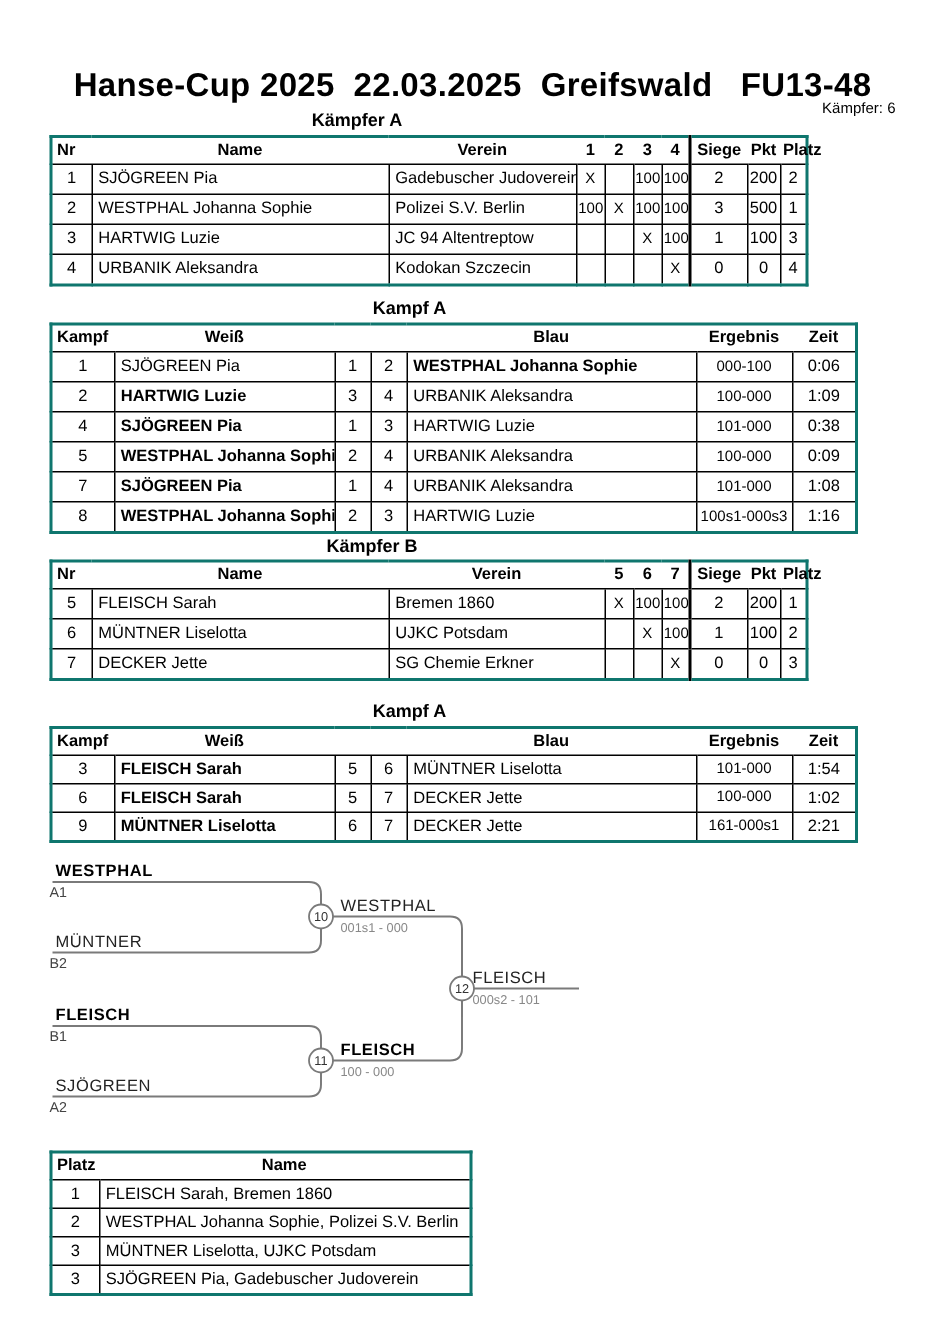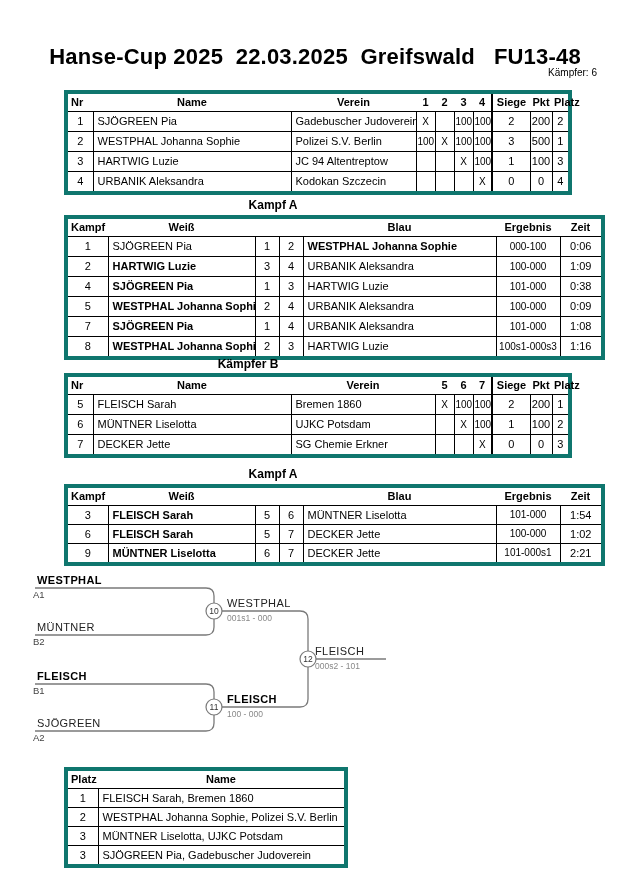--- a/index.html
+++ b/index.html
@@ -3,21 +3,21 @@
 <meta charset="utf-8">
 <style>
   html,body{margin:0;padding:0;background:#fff;}
   .page{position:relative;width:630px;height:891px;background:#fff;overflow:hidden;
         font-family:"Liberation Sans","DejaVu Sans",sans-serif;color:#000;}
   .title{position:absolute;top:44px;left:0;width:630px;text-align:center;
          font-size:22px;font-weight:bold;white-space:pre;letter-spacing:.2px;}
   .count{position:absolute;top:67px;left:430px;width:167px;text-align:right;font-size:10px;}
   .sec{position:absolute;width:200px;text-align:center;font-size:12px;font-weight:bold;}
   table.t{position:absolute;border-collapse:collapse;table-layout:fixed;
-          border:4px solid #0f766e;font-size:11px;margin-left:31px;}
+          border:2px solid #0f766e;font-size:11px;}
   table.t th{font-weight:bold;border:0;border-bottom:1px solid #000;padding:0 2px;
              height:17px;line-height:17px;white-space:nowrap;overflow:visible;}
   table.t td{border:1px solid #000;padding:0 4px;height:19px;line-height:19px;
              white-space:nowrap;overflow:hidden;}
   table.mt td{height:19px;line-height:19px;}
   table.mtb td{height:18px;line-height:18px;}
   table.res td{height:18px;line-height:18px;}
   .c{text-align:center;padding:0 1px !important;}
   .sm{font-size:10px;}
   .b{font-weight:bold;}
@@ -26,20 +26,21 @@
   svg text{font-family:"Liberation Sans","DejaVu Sans",sans-serif;}
 </style>
 </head>
 <body>
 
 <div class="page">
 
   <div class="title">Hanse-Cup 2025  22.03.2025  Greifswald   FU13-48</div>
   <div class="count">Kämpfer: 6</div>
 
+  <div class="sec" style="top:73px;left:138px;">Kämpfer A</div>
   <table class="t" style="left:33px;top:90px;width:504px;">
     <colgroup>
         <col style="width:27px">
         <col style="width:198px">
         <col style="width:125px">
         <col style="width:19px">
         <col style="width:19px">
         <col style="width:19px">
         <col style="width:19px">
         <col style="width:38px">
@@ -295,21 +296,21 @@
         <td>DECKER Jette</td>
         <td class="c sm">100-000</td>
         <td class="c">1:02</td>
       </tr>
       <tr>
         <td class="c">9</td>
         <td class="b">MÜNTNER Liselotta</td>
         <td class="c">6</td>
         <td class="c">7</td>
         <td>DECKER Jette</td>
-        <td class="c sm">101-000s1</td>
+        <td class="c sm">161-000s1</td>
         <td class="c">2:21</td>
       </tr>
     </tbody>
   </table>
 
   <svg style="position:absolute;left:0;top:565px;" width="630" height="195" viewBox="0 0 630 195">
     <g stroke="#7a7a7a" stroke-width="1.3" fill="none">
       <path d="M35,23 H206 Q214,23 214,31 V62 Q214,70 206,70 H35"></path>
       <path d="M214,46 H300 Q308,46 308,54 V94"></path>
       <path d="M35,119 H206 Q214,119 214,127 V158 Q214,166 206,166 H35"></path>

